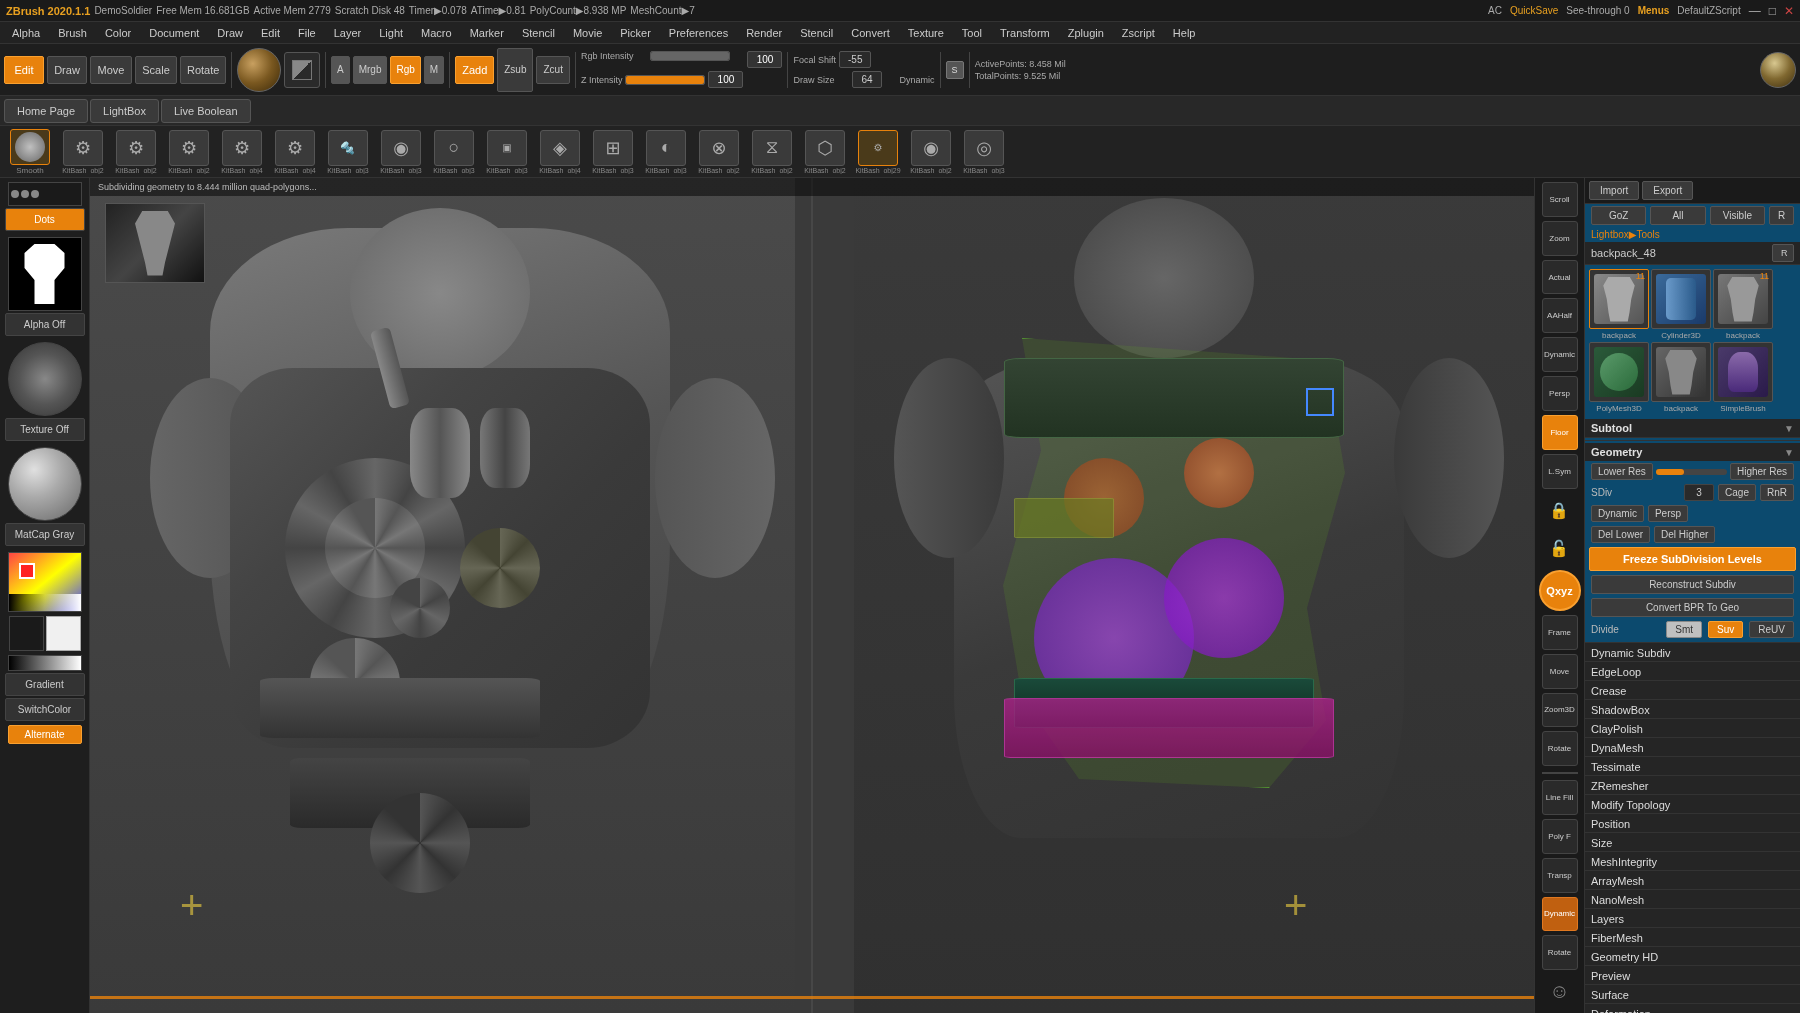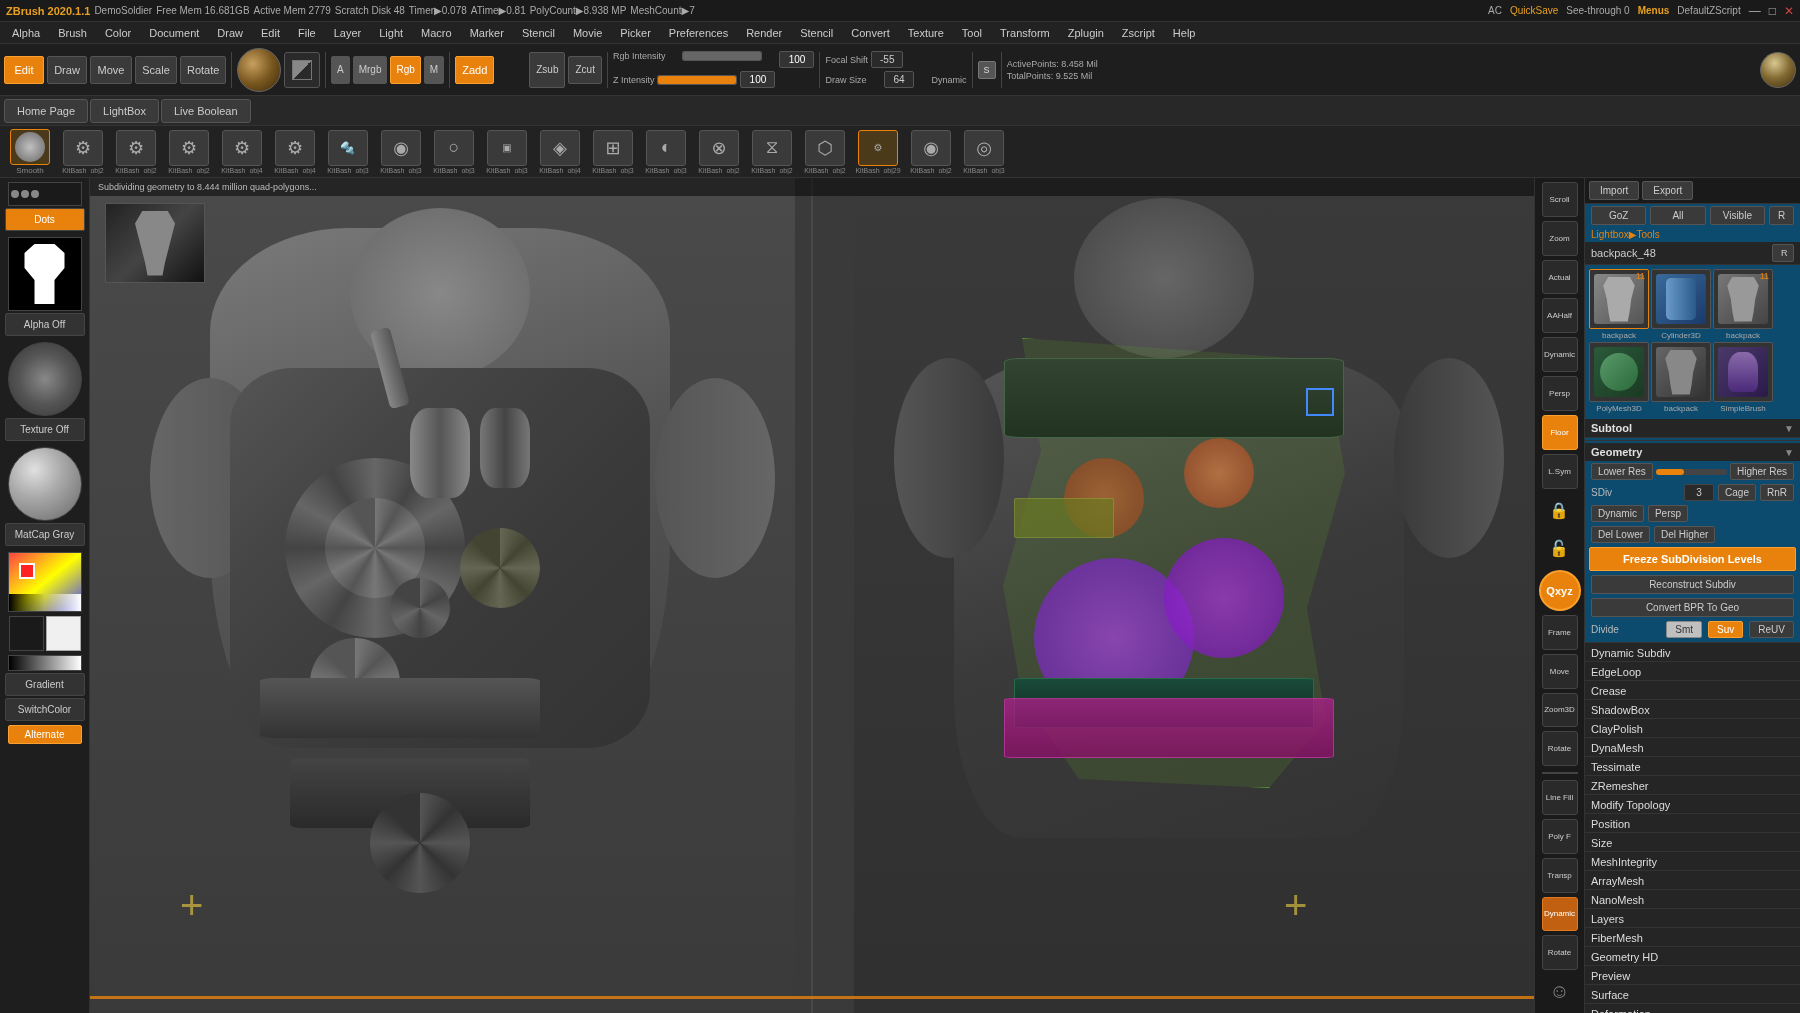--- a/index.html
+++ b/index.html
@@ -699,21 +699,21 @@
   </div>
   <div class="toolbar-separator"></div>
 
   <button class="toolbar-btn" style="height:28px;padding:2px 5px;background:#555;">A</button>
   <button class="toolbar-btn" style="height:28px;padding:2px 5px;background:#555;">Mrgb</button>
   <button class="toolbar-btn active" style="height:28px;padding:2px 5px;">Rgb</button>
   <button class="toolbar-btn" style="height:28px;padding:2px 5px;background:#555;">M</button>
   <div class="toolbar-separator"></div>
 
   <button class="toolbar-btn active" style="height:28px;padding:2px 6px;font-size:11px;">Zadd</button>
-  <button class="toolbar-btn" style="height:36px;padding:2px 6px;margin-left:32px;">Zsub</button>
+  <button class="toolbar-btn" style="height:44px;padding:2px 6px;">Zsub</button>
   <button class="toolbar-btn" style="height:28px;padding:2px 6px;">Zcut</button>
   <div class="toolbar-separator"></div>
 
   <div style="display:flex;flex-direction:column;gap:3px;">
     <div style="display:flex;gap:17px;">
       <span class="toolbar-label" style="font-size:9px;">Rgb Intensity</span>
       <div style="width:80px;height:10px;background:#444;border:1px solid #555;border-radius:2px;position:relative;">
         <div style="width:100%;height:100%;background:#666;border-radius:2px;"></div>
       </div>
       <span class="toolbar-value-box">100</span>

